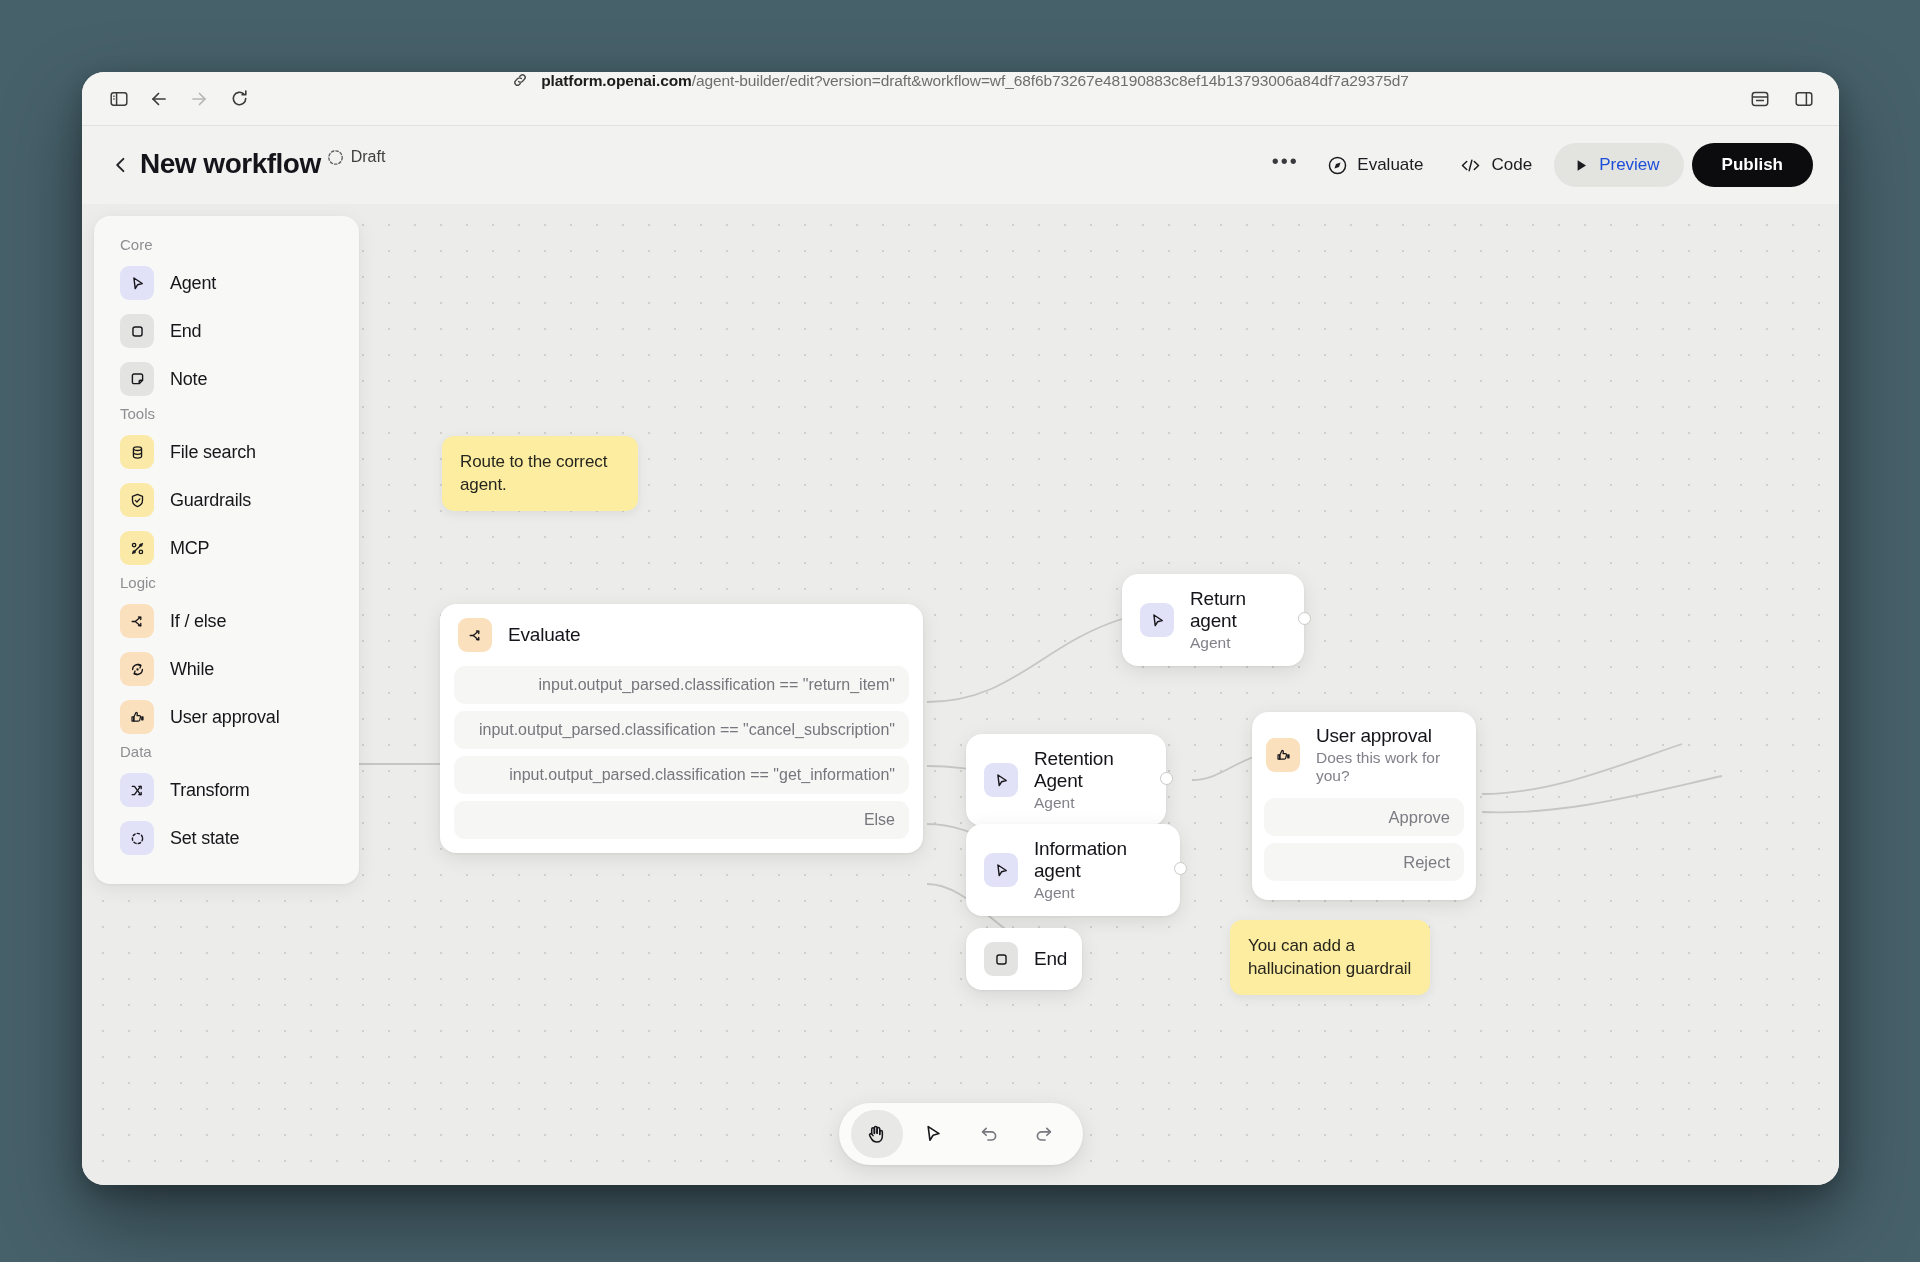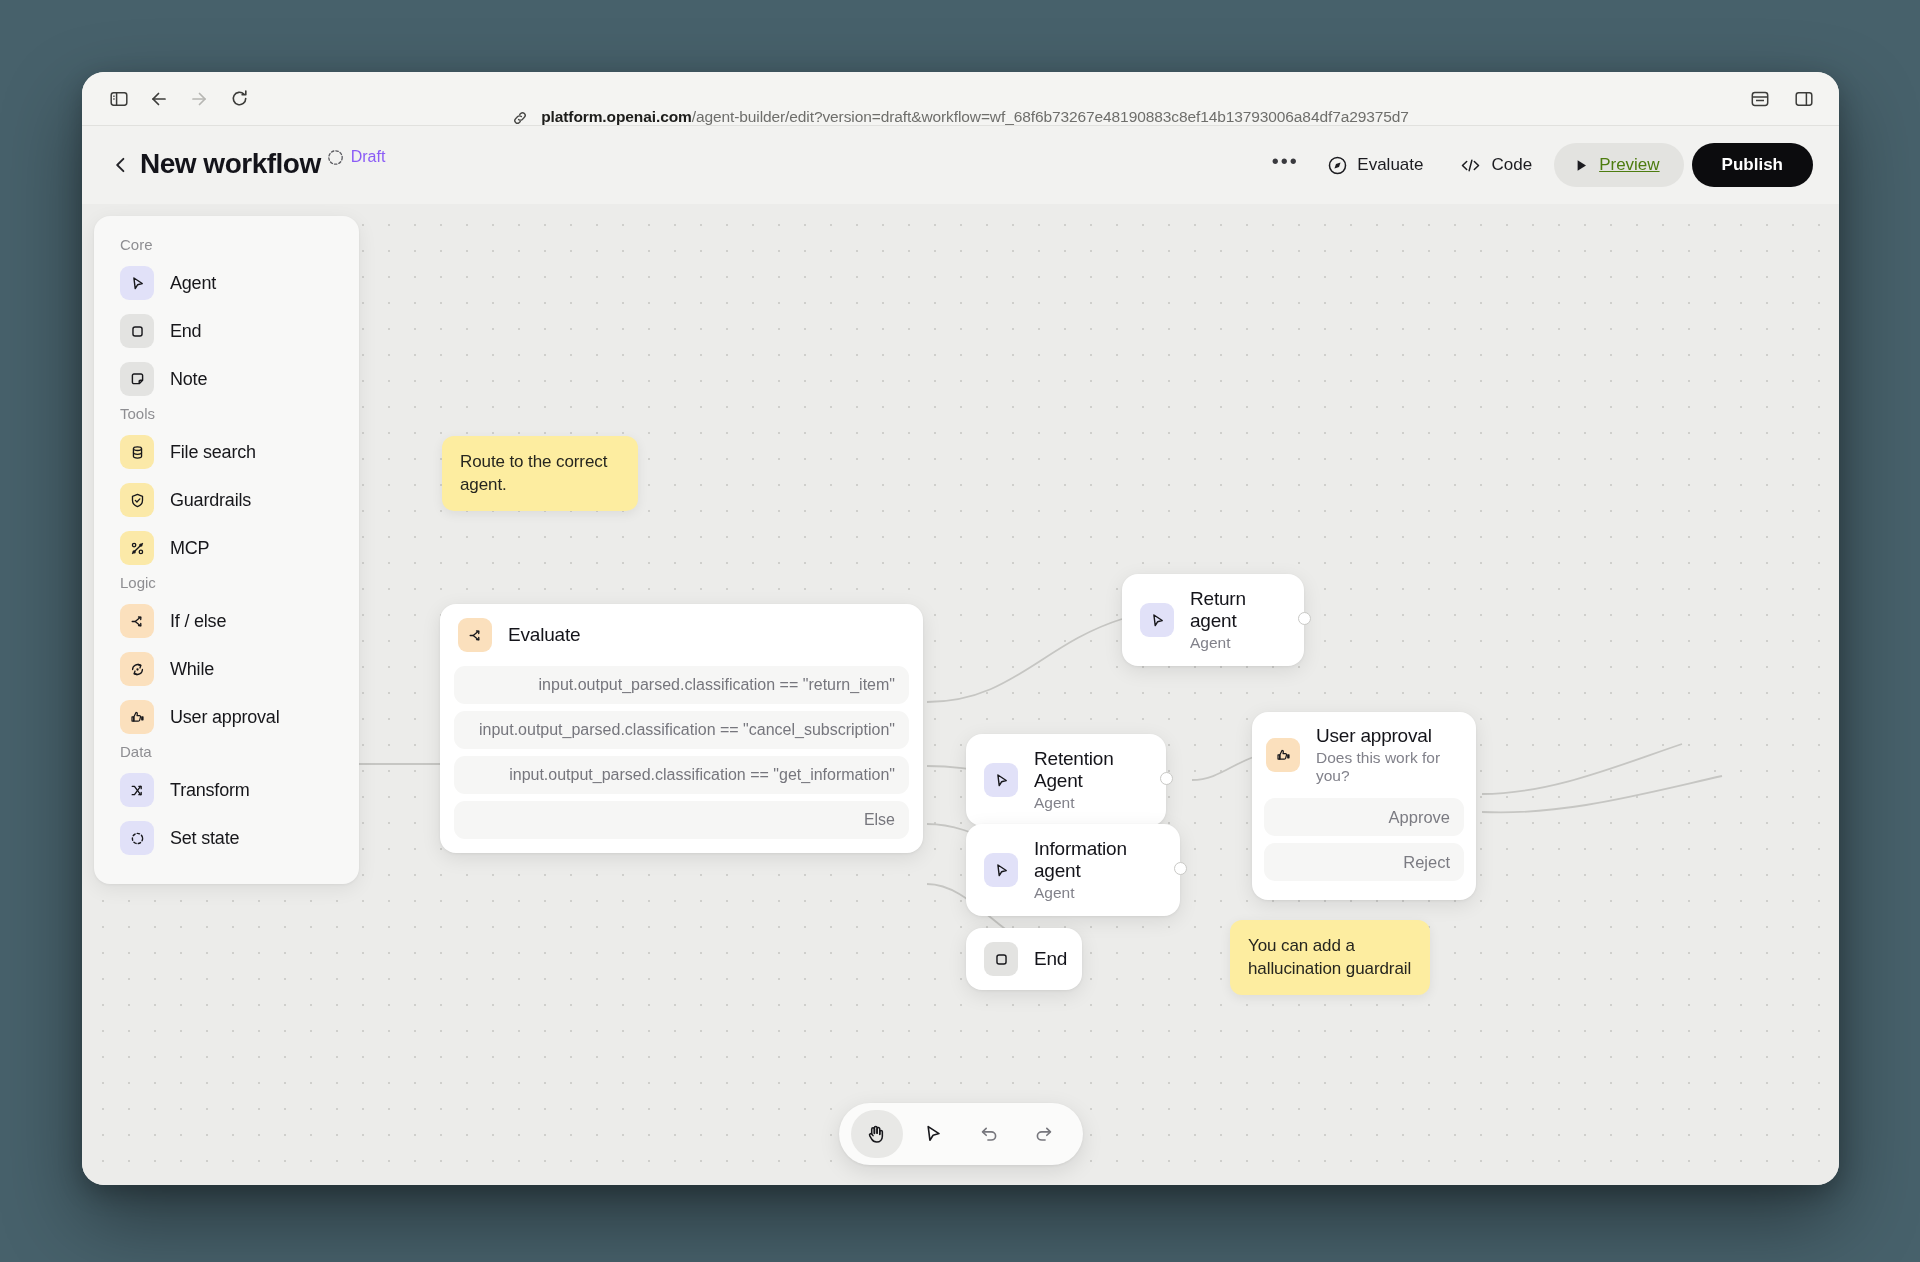--- a/index.html
+++ b/index.html
@@ -34,21 +34,21 @@
   .chrome-left { display: flex; align-items: center; gap: 6px; }
   .chrome-right { position: absolute; right: 18px; top: 0; height: 54px; display: flex; align-items: center; gap: 10px; }
   .cbtn {
     width: 34px; height: 34px; border-radius: 7px;
     display: flex; align-items: center; justify-content: center;
     color: #3c3c3a;
   }
   .cbtn.dim { color: #b6b6b3; }
   .urlbar {
     position: absolute; left: 0; right: 0; top: 0; height: 54px;
-    display: flex; align-items: flex-end; justify-content: center;
+    display: flex; align-items: flex-start; justify-content: center;
     gap: 13px; pointer-events: none;
   }
   .url-text {
     font-size: 15.5px; color: #2f2f2d; letter-spacing: -0.1px;
     white-space: nowrap;
   }
   .url-host { font-weight: 600; color: #1d1d1b; }
   .url-path { color: #6e6e6b; }
 
   
@@ -64,21 +64,21 @@
     width: 34px; height: 34px; border-radius: 8px;
     display: flex; align-items: center; justify-content: center;
     color: #26262a;
   }
   .wf-title {
     font-size: 28px; font-weight: 700; color: #14141a;
     letter-spacing: -0.5px;
   }
   .draft-chip {
     display: flex; align-items: center; gap: 7px;
-    color: #8b5cf6; font-size: 16px; margin-left: 4px;
+    color: #404040; font-size: 16px; margin-left: 4px;
   }
   .hdr-right {
     margin-left: auto;
     display: flex; align-items: center; gap: 8px;
   }
   .dots-btn {
     width: 40px; height: 36px; border-radius: 9px;
     display: flex; align-items: center; justify-content: center;
     color: #3a3a3e; letter-spacing: 2px; font-size: 20px; line-height: 0;
     padding-bottom: 8px;
@@ -87,21 +87,21 @@
     display: flex; align-items: center; gap: 9px;
     height: 40px; padding: 0 14px; border-radius: 10px;
     font-size: 17px; color: #1c1c20; font-weight: 400;
     background: transparent;
   }
   .pill-btn {
     display: flex; align-items: center; gap: 10px;
     height: 44px; padding: 0 24px 0 20px; border-radius: 22px;
     font-size: 17px; font-weight: 500;
   }
-  .pill-preview { background: #e3e3e0; color: #4d7c0f; text-decoration: underline; }
+  .pill-preview { background: #e3e3e0; color: #1d4ed8; }
   .pill-publish { background: #0c0c0e; color: #fff; padding: 0 30px; font-weight: 600; }
 
   
   .canvas {
     flex: 1 1 auto; position: relative;
     background-color: #ececea;
     background-image: radial-gradient(circle, #cfcfcc 1.3px, transparent 1.4px);
     background-size: 26px 26px;
     background-position: 8px 8px;
     overflow: hidden;

